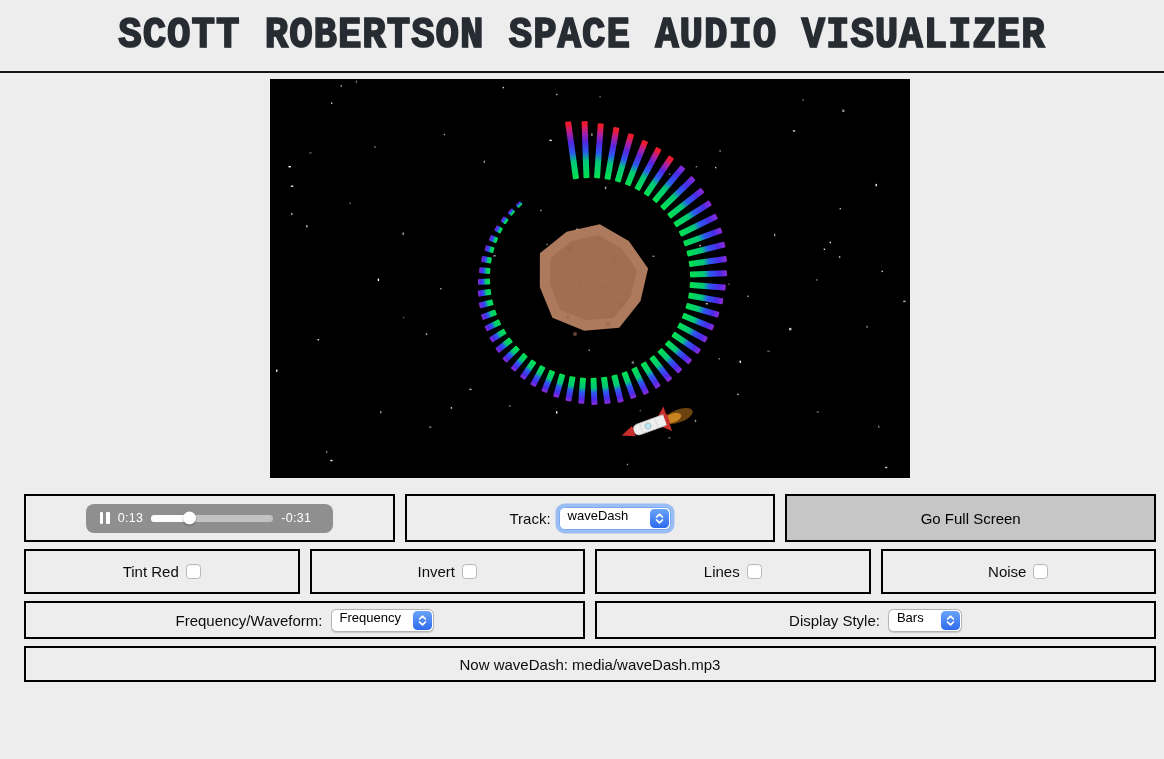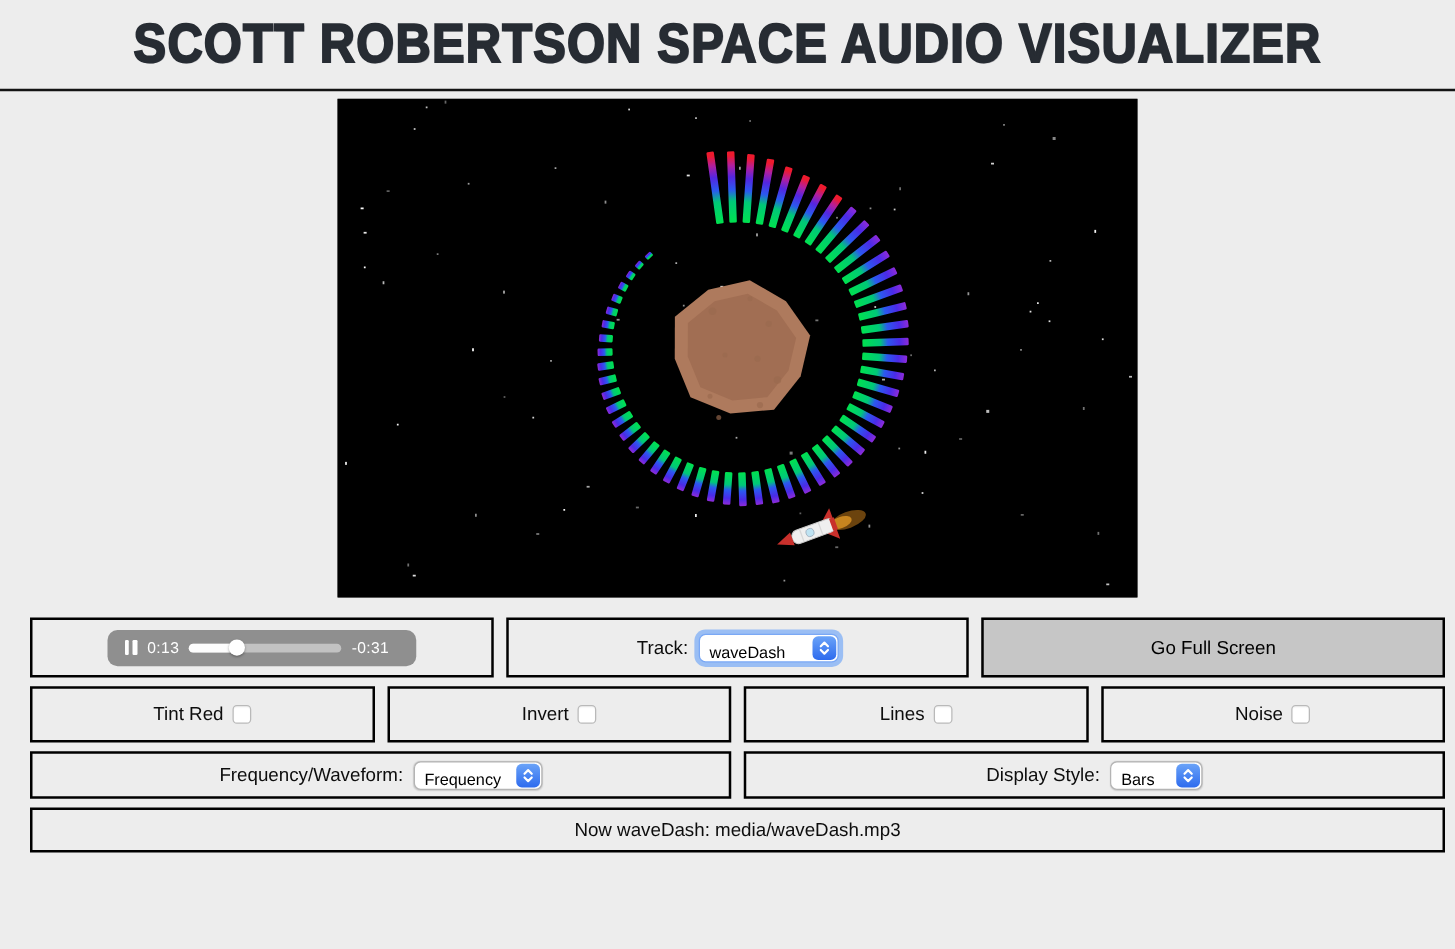--- a/index.html
+++ b/index.html
@@ -1,20 +1,20 @@
 <!DOCTYPE html>
 <html><head>
 <meta charset="utf-8">
 <style>
   * { margin:0; padding:0; box-sizing:border-box; }
   html,body { width:1164px; height:759px; }
   body { background:#ededed; font-family:"Liberation Sans", sans-serif; color:#111; overflow:hidden; }
 
   
-  .app-header { height:73px; border-bottom:2px solid #141414; display:flex; align-items:center; justify-content:center; background:#ededed; }
+  .app-header { height:73px; border-bottom:2px solid #141414; display:flex; align-items:center; justify-content:center; background:#ededed;font-family:Liberation Mono, monospace; }
   .app-header h1 {
     font-size:39px; font-weight:900; letter-spacing:1px; color:#272c33;
     transform:scaleY(1.12); -webkit-text-stroke:1.5px #272c33;
     text-shadow:1px 1px 0 rgba(120,120,130,.55);
     white-space:nowrap;
   }
 
   
   .stage { width:640px; height:399px; margin:6px 0 0 270px; background:#000; }
   .stage svg { display:block; }
@@ -39,21 +39,21 @@
   .pause-icon i { display:block; width:3.5px; height:12px; background:#fff; border-radius:1px; }
   .ap-time { color:#fff; font-size:12.5px; letter-spacing:.3px; }
   .ap-track { position:relative; width:122px; height:7px; background:#c2c2c2; border-radius:4px; flex:0 0 auto; }
   .ap-fill { position:absolute; left:0; top:0; bottom:0; background:#fdfdfd; border-radius:4px; }
   .ap-knob { position:absolute; top:50%; width:13px; height:13px; background:#fff; border-radius:50%; transform:translateY(-50%); box-shadow:0 1px 2px rgba(0,0,0,.35); }
 
   
   .checkbox { width:15px; height:15px; background:#fff; border:1px solid #b9b9b9; border-radius:3.5px; margin-left:7px; box-shadow:inset 0 1px 1px rgba(0,0,0,.05); }
 
   
-  .mac-select { display:inline-flex; align-items:flex-end; height:23px; background:#fff; border:1px solid #b4b4b4; border-radius:5.5px; margin-left:8px; overflow:hidden; box-shadow:0 .5px 1px rgba(0,0,0,.15); cursor:default; }
+  .mac-select { display:inline-flex; align-items:flex-start; height:23px; background:#fff; border:1px solid #b4b4b4; border-radius:5.5px; margin-left:8px; overflow:hidden; box-shadow:0 .5px 1px rgba(0,0,0,.15); cursor:default; }
   .mac-select.focused { box-shadow:0 0 0 3.5px rgba(86,151,250,.55); border-color:#7aa8f5; }
   .mac-select .val { flex:1; font-size:13px; padding:0 8px; color:#000; text-align:left; white-space:nowrap; }
   .mac-select .stepper { width:19px; align-self:stretch; background:linear-gradient(#6aa3f8,#2e6bee); display:flex; align-items:center; justify-content:center; border-radius:4.5px; margin:1px; }
   .stepper svg { display:block; }
 
   
   .slider { position:relative; width:118px; height:16px; margin-left:10px; }
   .slider-track { position:absolute; left:0; right:0; top:6px; height:3.5px; border-radius:2px; background:linear-gradient(#848484,#b9b9b9); }
   .slider-thumb { position:absolute; top:0; width:15px; height:15px; border-radius:50%; background:#fdfdfd; border:.5px solid #c4c4c4; box-shadow:0 1px 2px rgba(0,0,0,.3); }
 </style>

